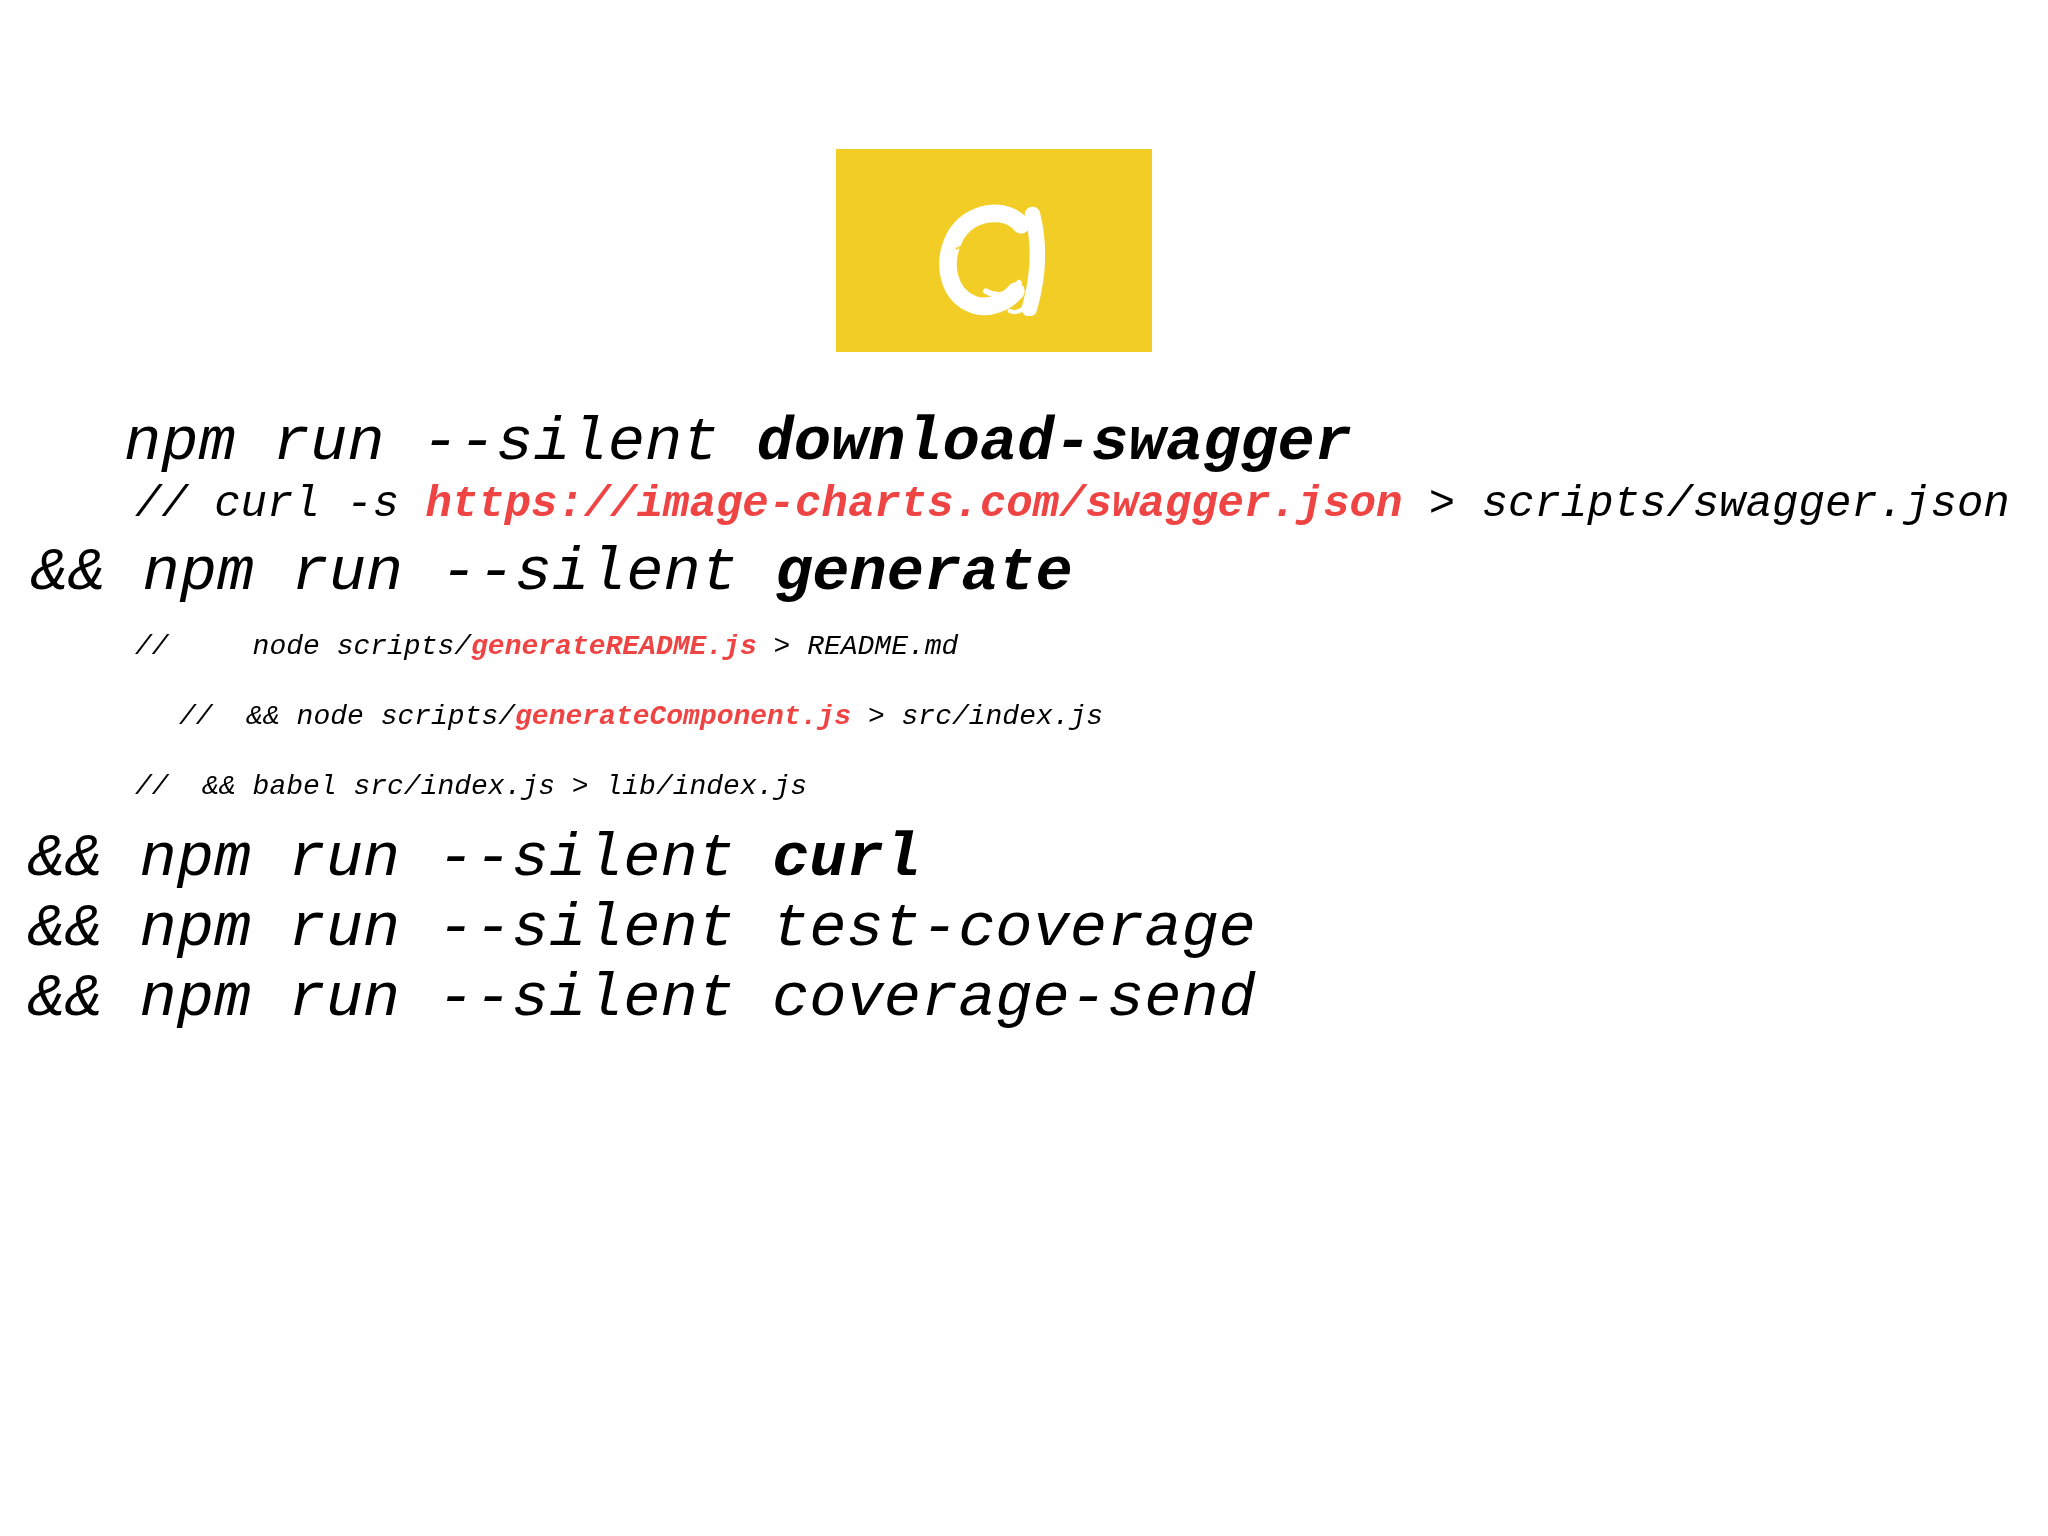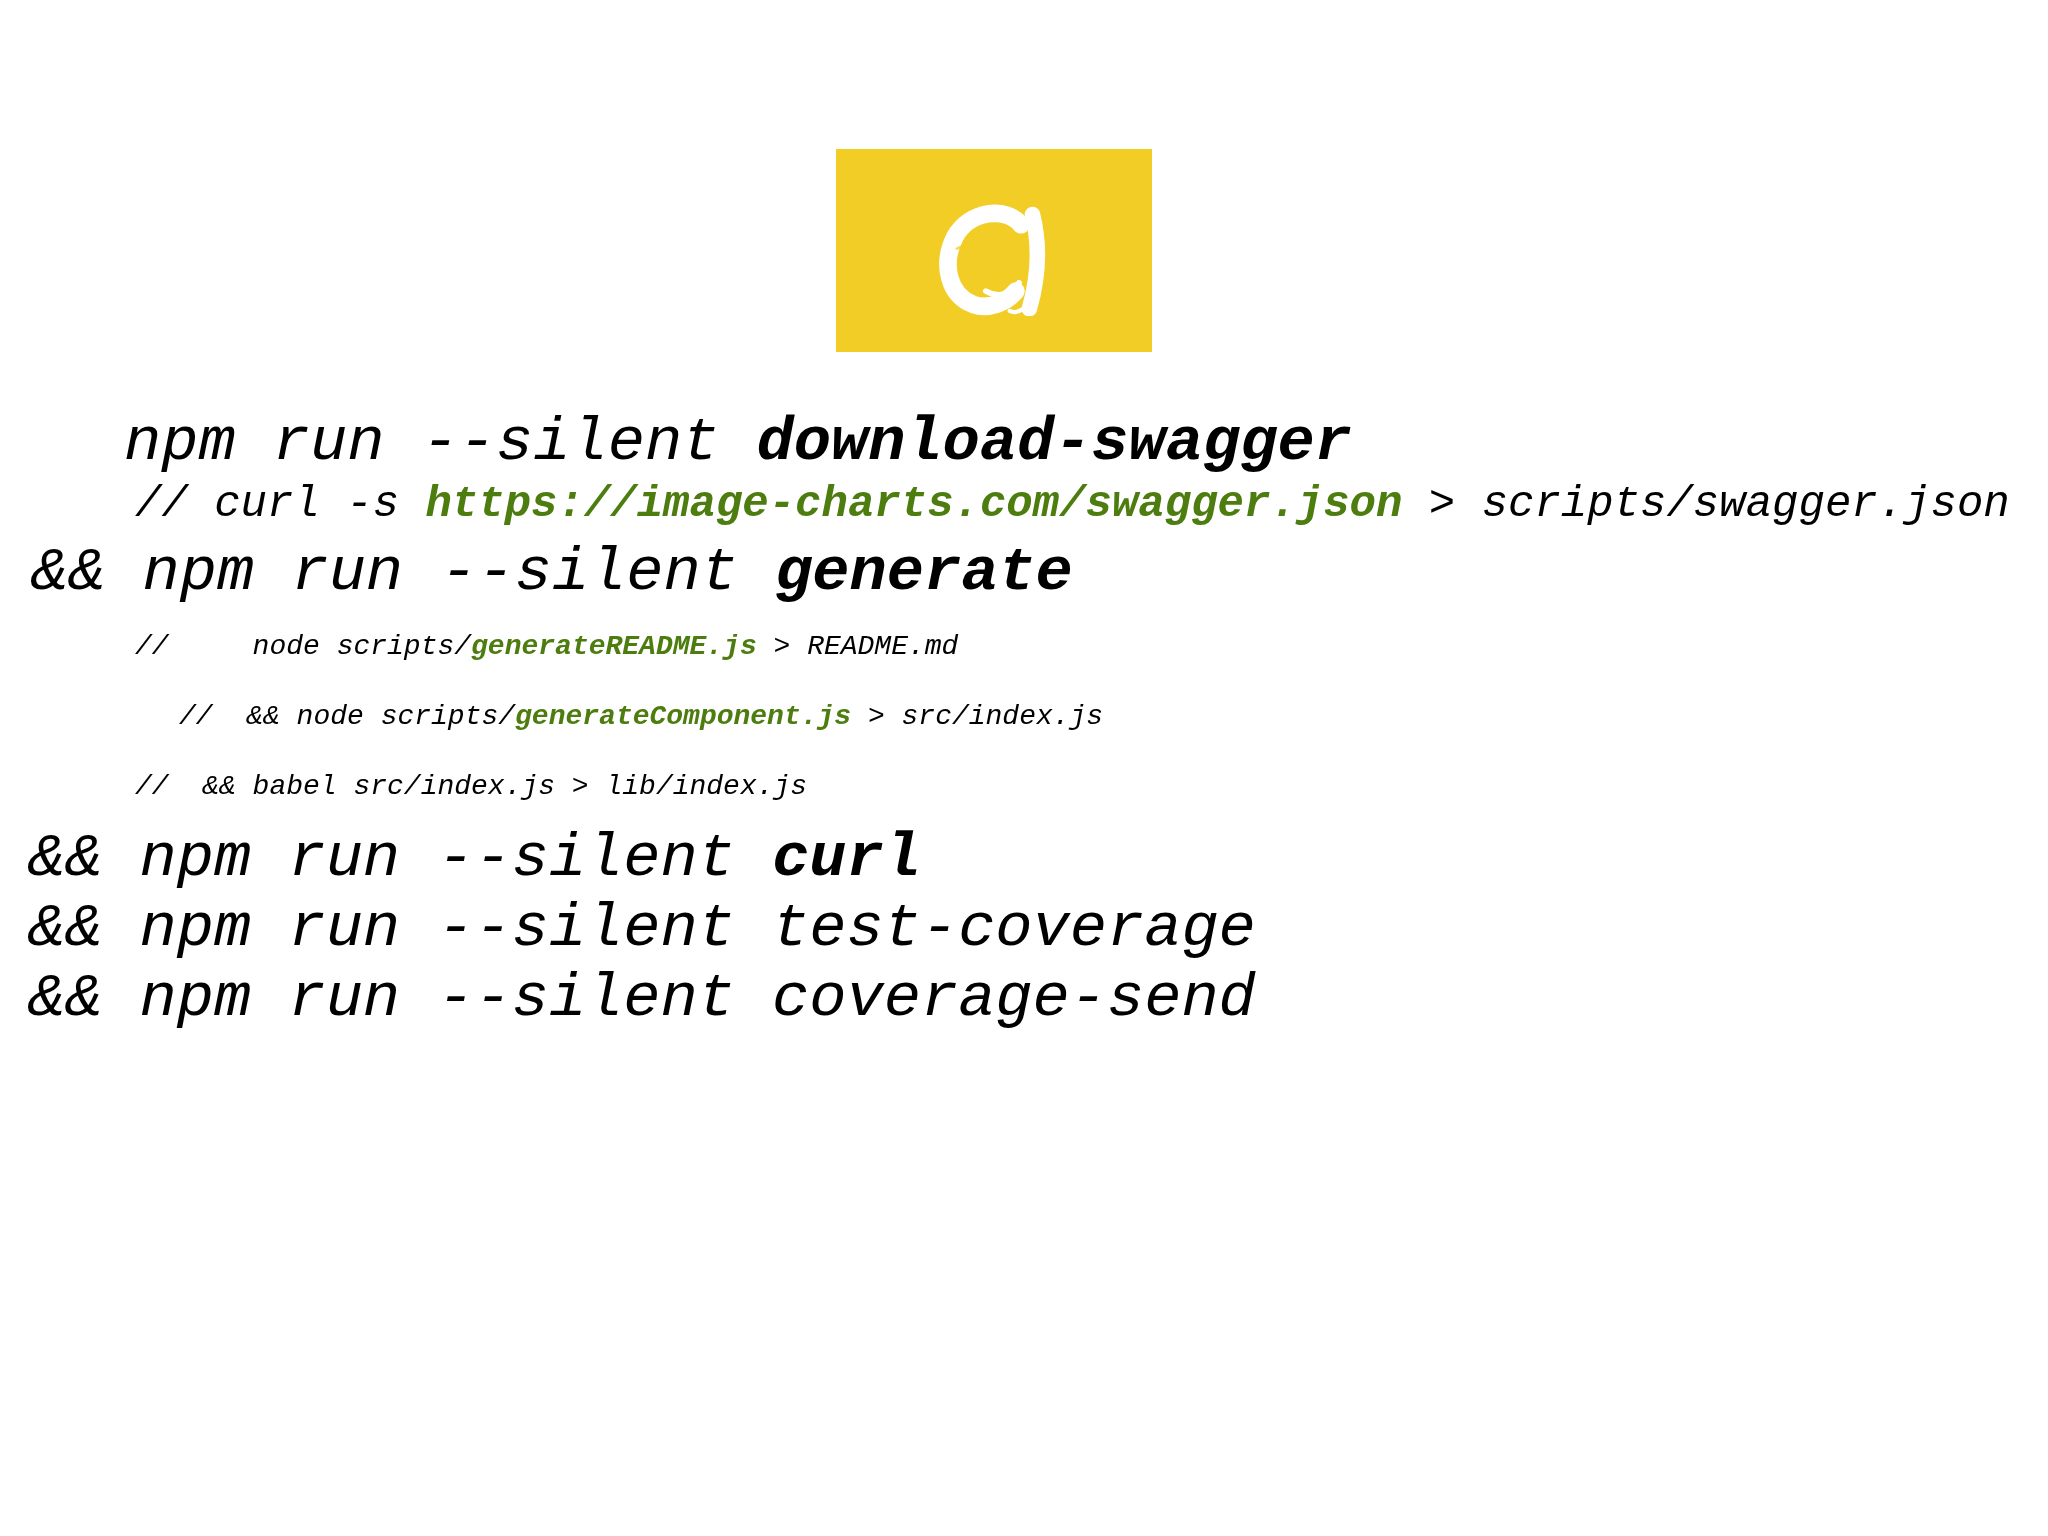--- a/index.html
+++ b/index.html
@@ -49,21 +49,21 @@
     position: absolute;
     white-space: pre;
     font-style: italic;
     line-height: 1;
     color: #000000;
   }
   .sz-lg { font-size: 62px; }
   .sz-md { font-size: 44px; }
   .sz-sm { font-size: 28px; }
   .b { font-weight: bold; }
-  .link { color: #4d7c0f; font-weight: bold; text-decoration: none; }
+  .link { color: #ef4444; font-weight: bold; text-decoration: none; }
 
   .l1 { left: 124px; top: 412px; }
   .l2 { left: 135px; top: 482px; }
   .l3 { left: 31px;  top: 542px; }
   .l4 { left: 135px; top: 633px; }
   .l5 { left: 135px; top: 703px; margin-left: 44px; }
   .l6 { left: 135px; top: 773px; }
   .l7 { left: 28px;  top: 828px; }
   .l8 { left: 28px;  top: 898px; }
   .l9 { left: 28px;  top: 968px; text-align: center; }

